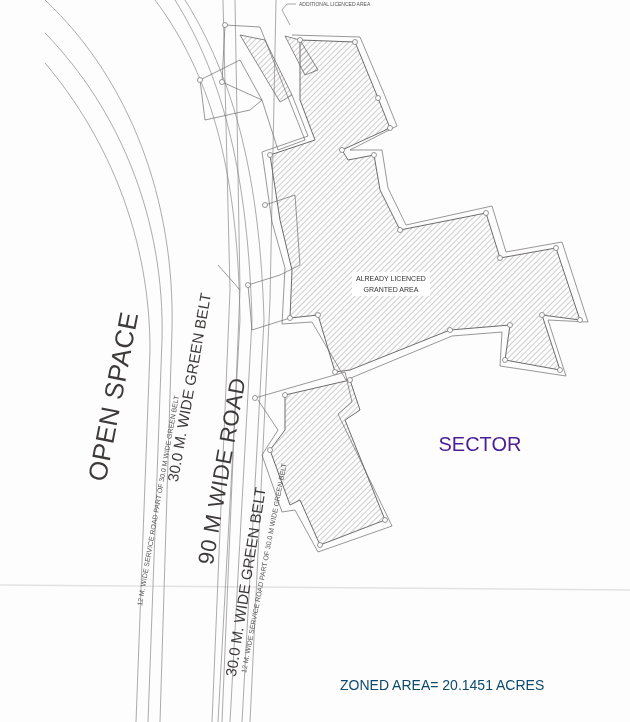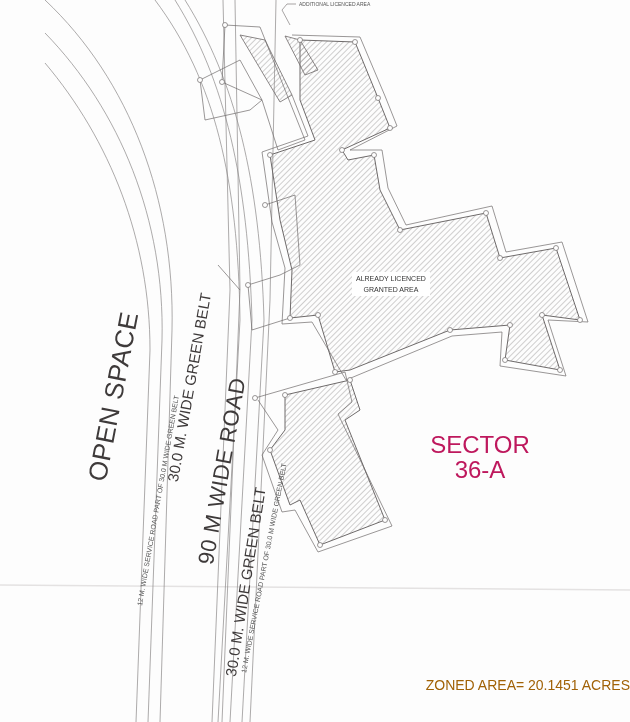--- a/index.html
+++ b/index.html
@@ -4,22 +4,22 @@
 <style>
   html, body { margin:0; padding:0; background:#ffffff; }
   .page { position:relative; width:630px; height:722px; overflow:hidden; background:#fdfdfd; font-family:"Liberation Sans", sans-serif; color:#3a3636; }
   svg.plan { position:absolute; left:0; top:0; }
   .lbl { position:absolute; white-space:nowrap; color:#3e3a3a; font-family:"Liberation Sans", sans-serif; }
   .rot { transform-origin:0 0; }
   .big { font-size:26px; letter-spacing:0.5px; }
   .mid { font-size:15px; }
   .tiny { font-size:5px; color:#555; }
   .center-box { position:absolute; background:#ffffff; padding:1px 4px; font-size:7px; text-align:center; line-height:11px; color:#333; }
-  .sector { position:absolute; font-size:24px; text-align:center; line-height:25px; color:#be185d; }
-  .notes { position:absolute; font-size:14px; text-align:right; line-height:17px; color:#a16207; }
+  .sector { position:absolute; font-size:20px; text-align:center; line-height:25px; color:#4c1d95; }
+  .notes { position:absolute; font-size:14px; text-align:left; line-height:17px; color:#0c4a6e; }
 </style>
 </head>
 <body>
 
 <div class="page">
 
   <svg class="plan" width="630" height="722" viewBox="0 0 630 722">
     <defs>
       <pattern id="hatch" patternUnits="userSpaceOnUse" width="4" height="4" patternTransform="rotate(45)">
         <line x1="0" y1="0" x2="0" y2="4" stroke="#8a8686" stroke-width="0.8"></line>
@@ -106,19 +106,18 @@
   <div class="lbl big rot" style="left:193px; top:562px; transform:rotate(-80deg); font-size:22px;">90 M WIDE ROAD</div>
 
   <div class="lbl mid rot" style="left:164px; top:480px; transform:rotate(-80deg);">30.0 M. WIDE GREEN BELT</div>
   <div class="lbl tiny rot" style="left:136px; top:605px; transform:rotate(-80deg); font-size:7px;">12 M. WIDE SERVICE ROAD PART OF 30.0 M WIDE GREEN BELT</div>
 
   <div class="lbl mid rot" style="left:222px; top:675px; transform:rotate(-81deg);">30.0 M. WIDE GREEN BELT</div>
   <div class="lbl tiny rot" style="left:240px; top:672px; transform:rotate(-79deg); font-size:7px;">12 M. WIDE SERVICE ROAD PART OF 30.0 M WIDE GREEN BELT</div>
 
   <div class="sector" style="left:430px; top:432px; width:100px;">
     <div>SECTOR</div>
-    <div>36-A</div>
   </div>
 
   <div class="notes" style="left:340px; top:677px; width:290px;">
     <div>ZONED AREA= 20.1451 ACRES</div>
   </div>
 </div>
 
 </body></html>

